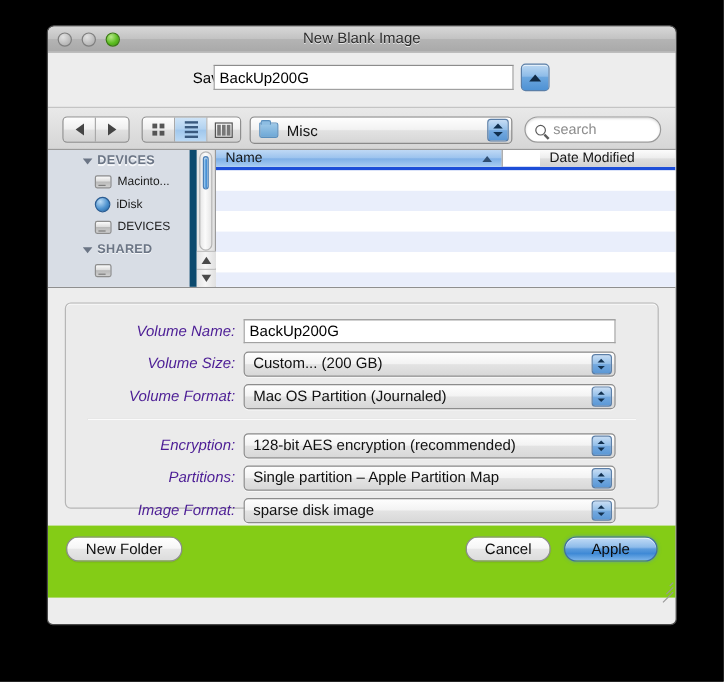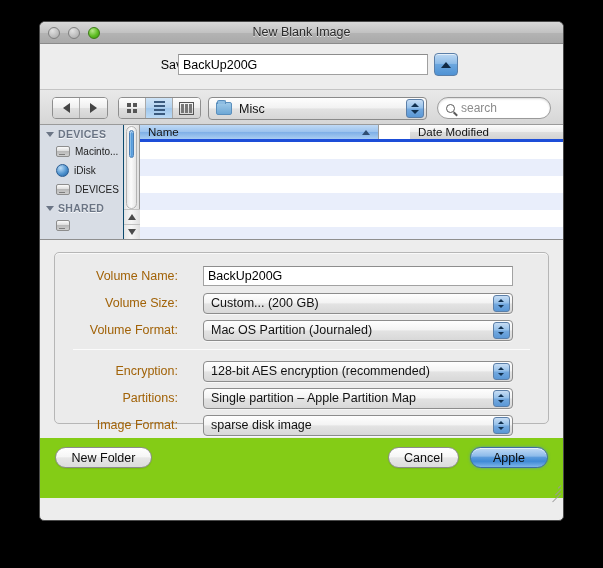--- a/index.html
+++ b/index.html
@@ -195,25 +195,26 @@
     position: relative;
     height: 115px;
     display: flex;
     background: #fff;
     border-bottom: 1px solid #8f8f8f;
   }
 
   
   #sidebar {
     position: relative;
-    width: 84px;
+    width: 124px;
     background: #d8dde5;
-    border-right: 1px solid #0c4a6e;
+    border-right: 6px solid #0c4a6e;
     overflow: hidden;
     flex-shrink: 0;
+    padding-left: 23px;
   }
   .side-header {
     display: flex; align-items: center;
     padding: 3px 0 2px 6px;
     font-size: 10.5px;
     font-weight: bold;
     color: #6b7585;
     letter-spacing: 0.3px;
     text-shadow: 0 1px 0 rgba(255,255,255,0.8);
   }
@@ -343,24 +344,25 @@
     padding-top: 10px;
   }
   .frow {
     display: flex; align-items: center;
     height: 26px;
     margin-bottom: 1px;
   }
   .flabel {
     width: 148px;
     text-align: right;
-    padding-right: 25px;
+    padding-right: 7px;
     font-size: 12.5px;
-    color: #a16207;
+    color: #4c1d95;
     flex-shrink: 0;
+    font-style: italic;
   }
   .ftext {
     width: 310px; height: 20px;
     background: #fff;
     border: 1px solid #a2a2a2;
     border-top-color: #8d8d8d;
     font-size: 12.5px;
     padding: 1px 4px;
     line-height: 16px;
     color: #000;

